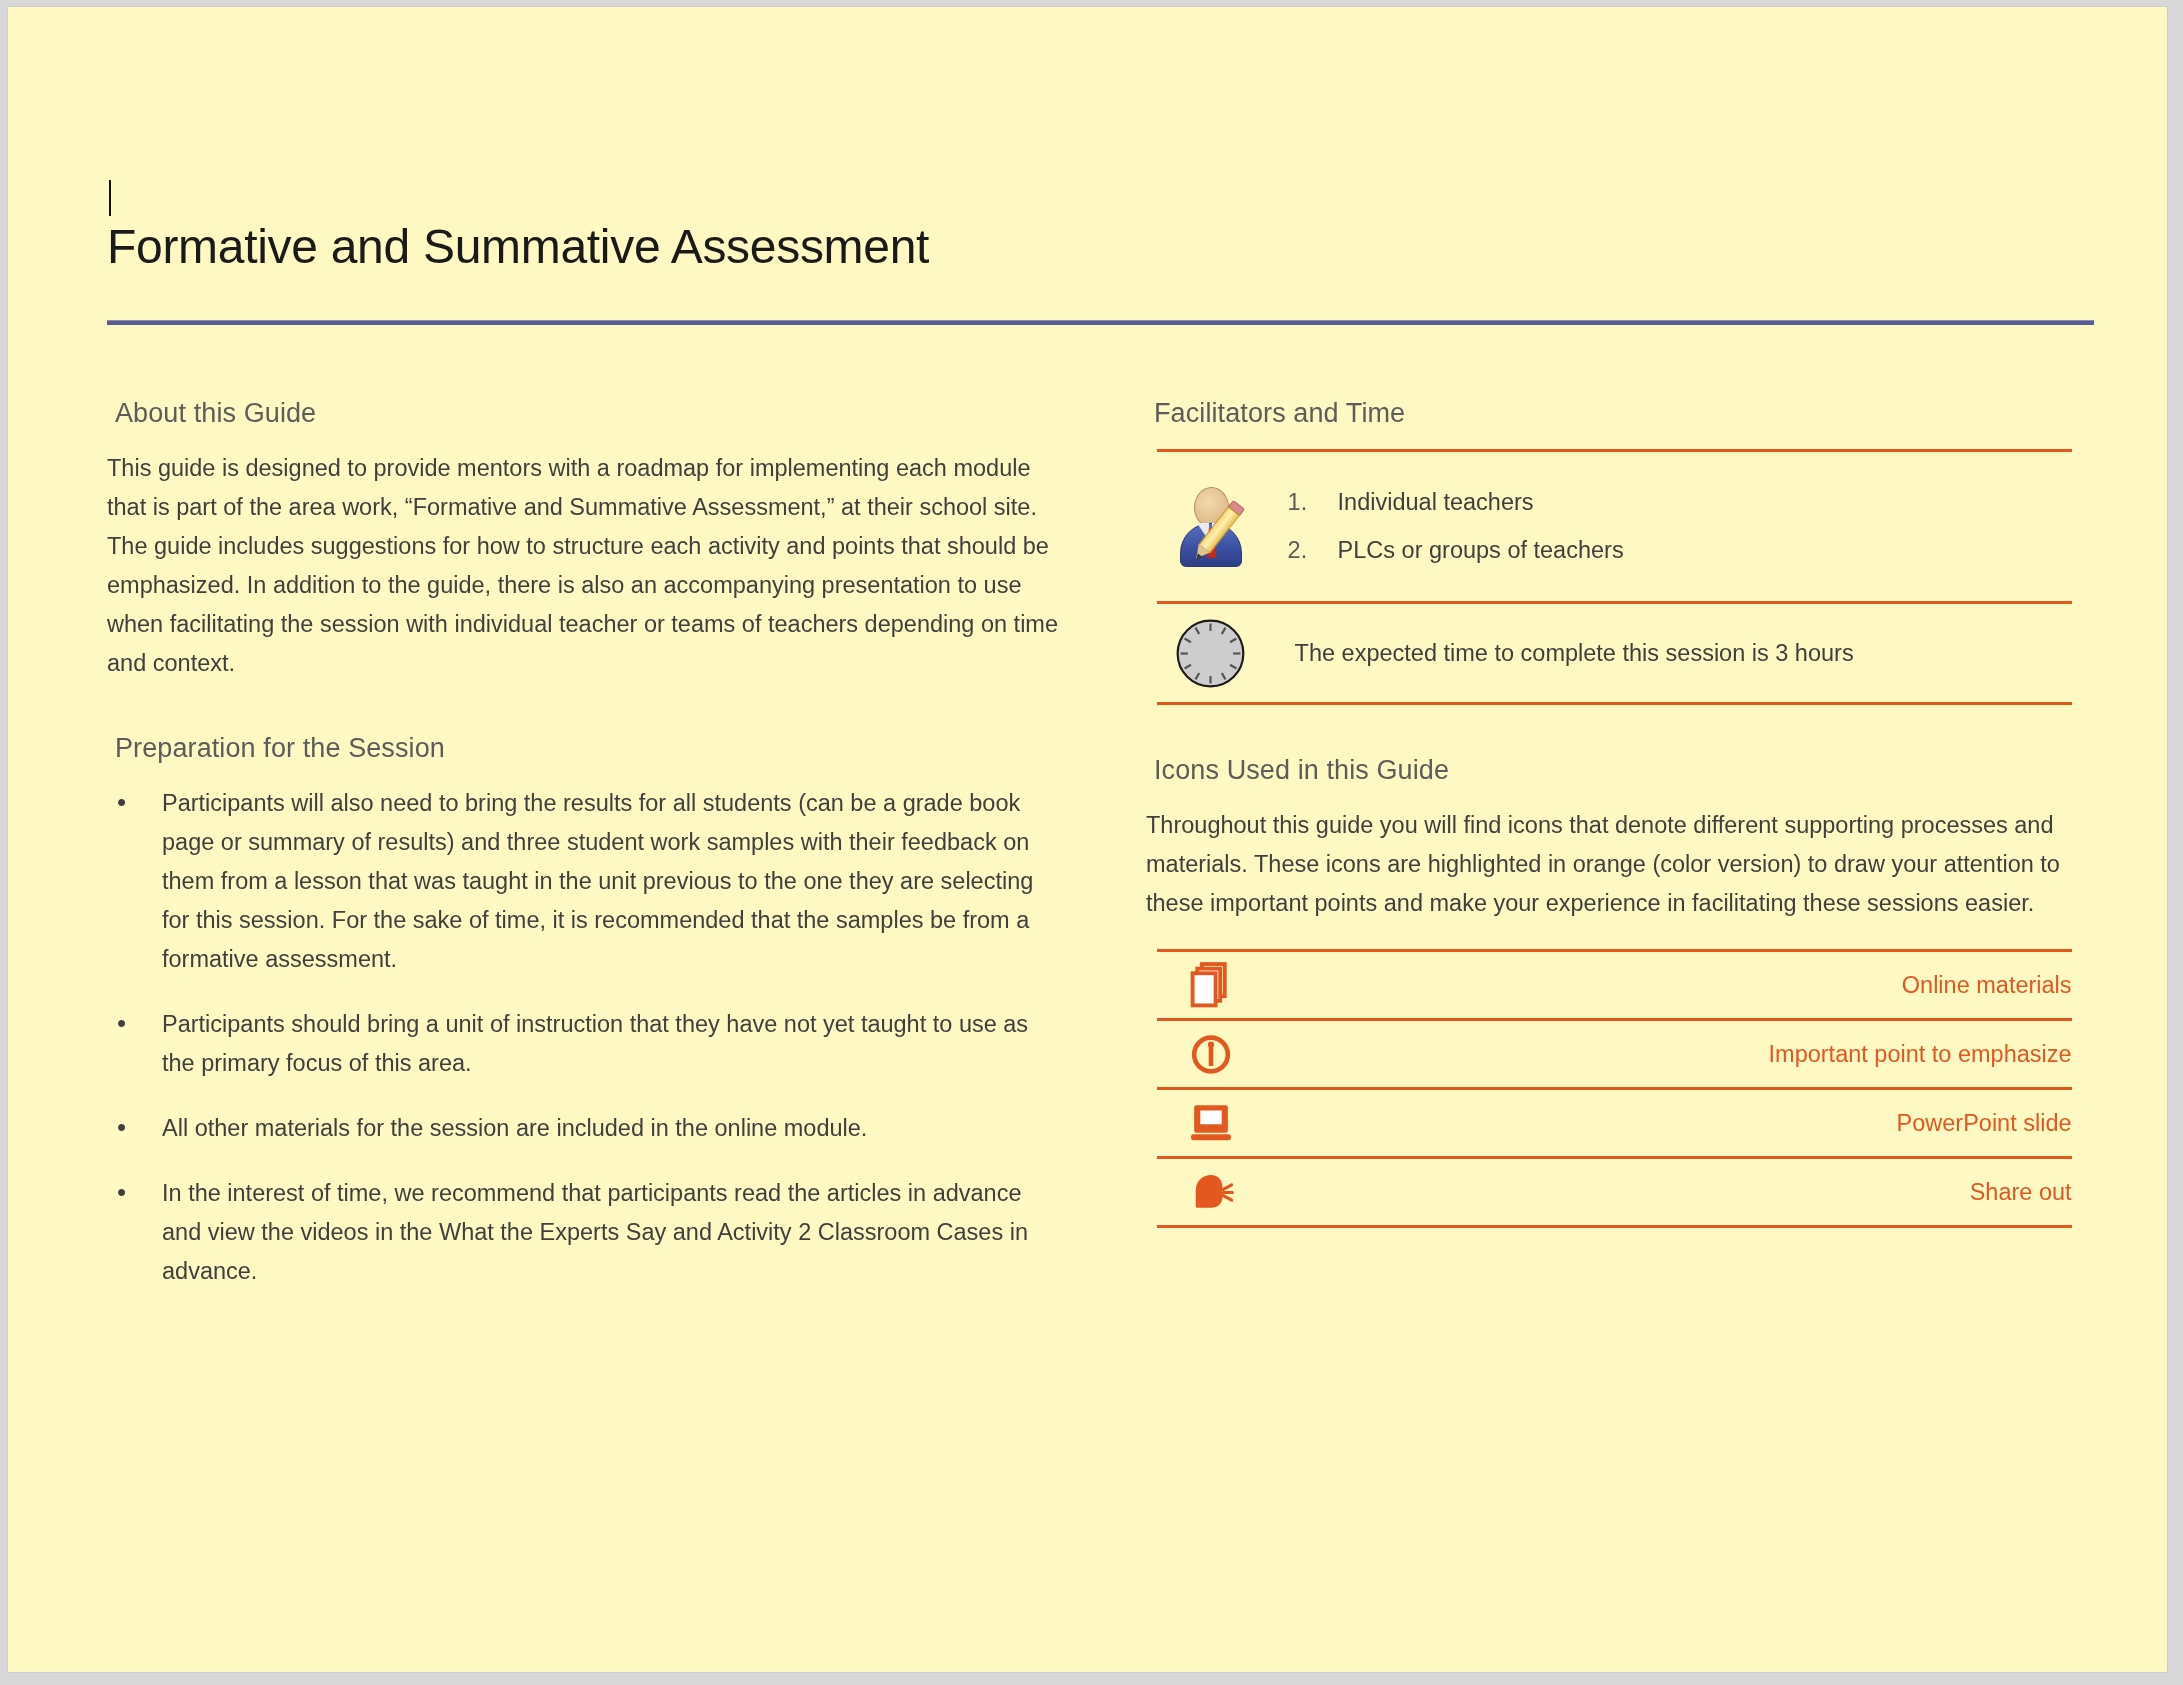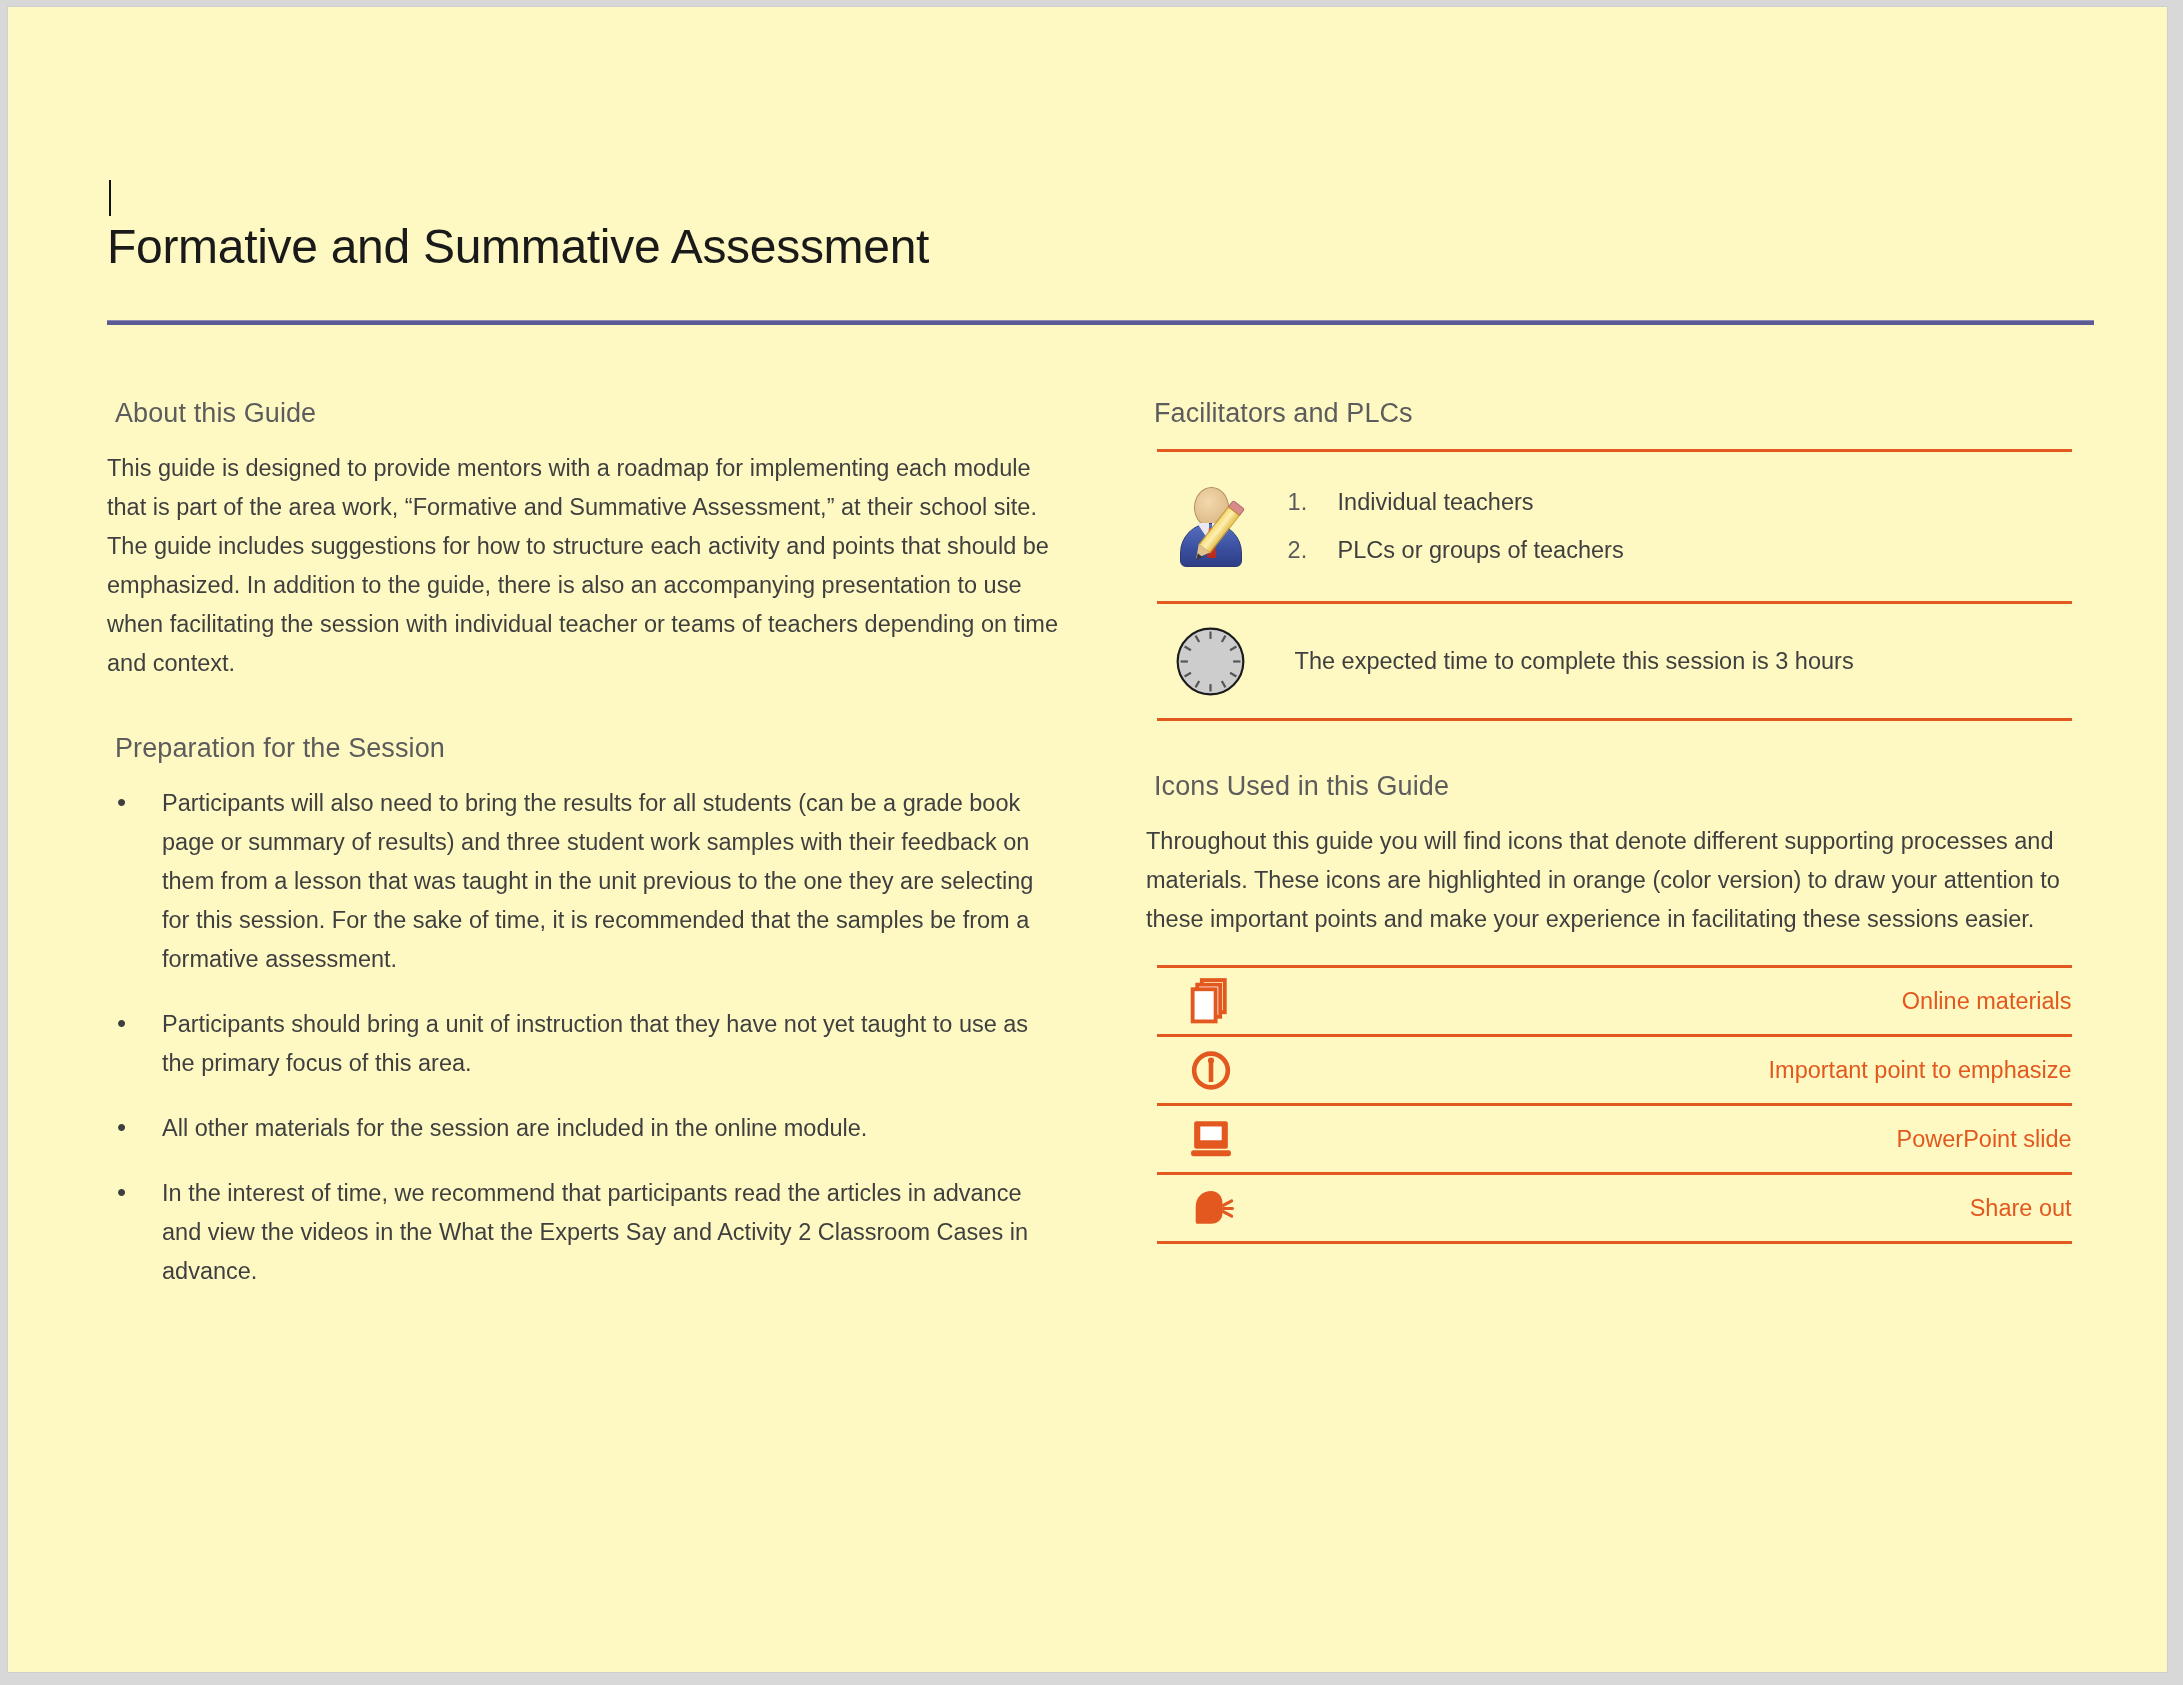--- a/index.html
+++ b/index.html
@@ -130,21 +130,21 @@
     flex: 0 0 108px;
     display: flex;
     align-items: center;
     justify-content: center;
   }
   .row-body { flex: 1 1 auto; }
 
   
   .facilitators-table { margin-top: 20px; }
   .fac-row-people { height: 152px; }
-  .fac-row-time   { height: 117px; }
+  .fac-row-time   { height: 101px; }
 
   ol.numbered {
     list-style: none;
     margin: 0;
     padding: 0;
   }
   ol.numbered li {
     font-size: 23.5px;
     line-height: 39px;
     color: #3f3f3f;
@@ -276,21 +276,21 @@
         <li>All other materials for the session are included in the online module.</li>
         <li>In the interest of time, we recommend that participants read the articles in advance and view the videos in the What the Experts Say and Activity 2 Classroom Cases in advance.</li>
       </ul>
     </section>
 
   </div>
 
   <div class="col-right">
 
     <section>
-      <h2 class="section-title">Facilitators and PLCs</h2>
+      <h2 class="section-title">Facilitators and Time</h2>
 
       <div class="orange-table facilitators-table">
 
         <div class="orange-row fac-row-people">
           <div class="row-icon">
             <div class="person-icon">
               <div class="head"></div>
               <div class="body"></div>
               <div class="collar-l"></div>
               <div class="collar-r"></div>

